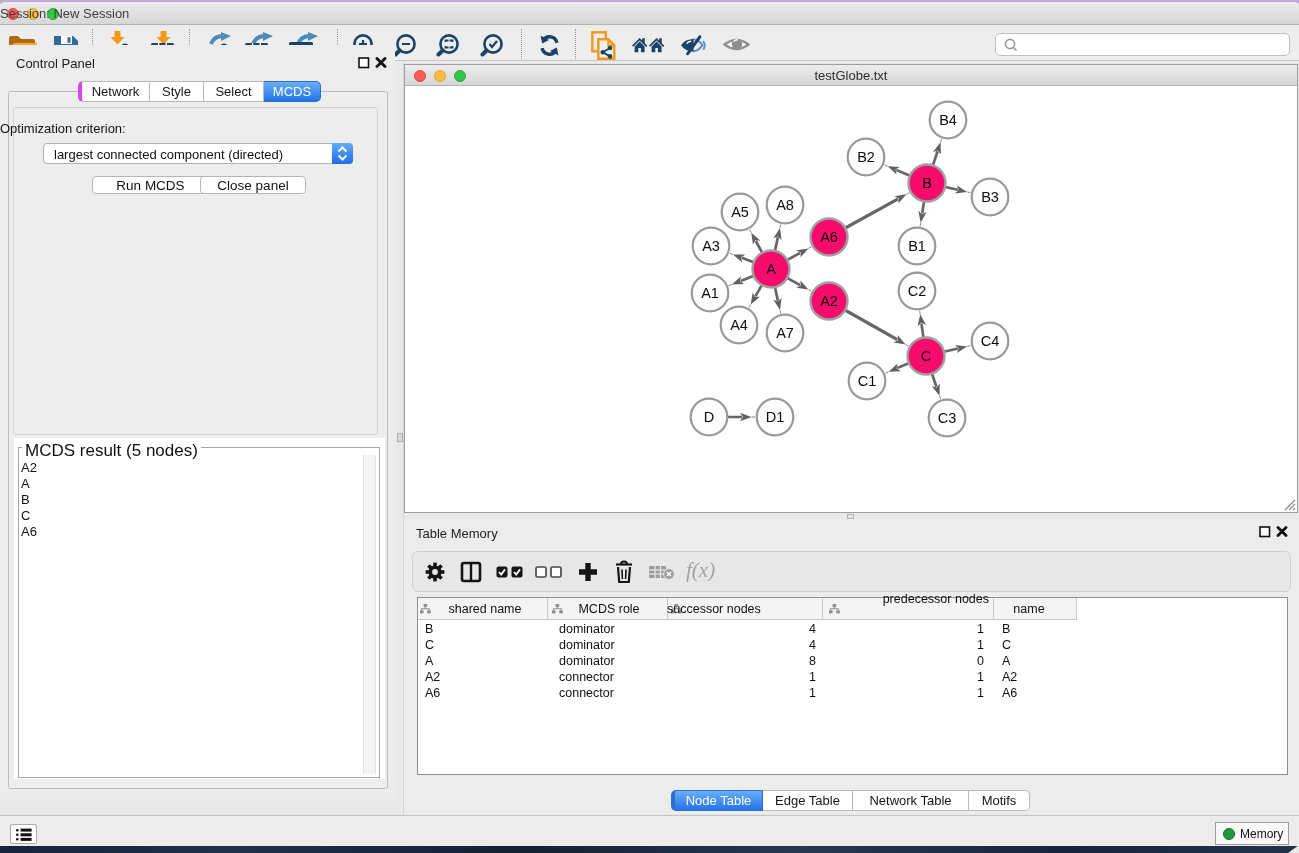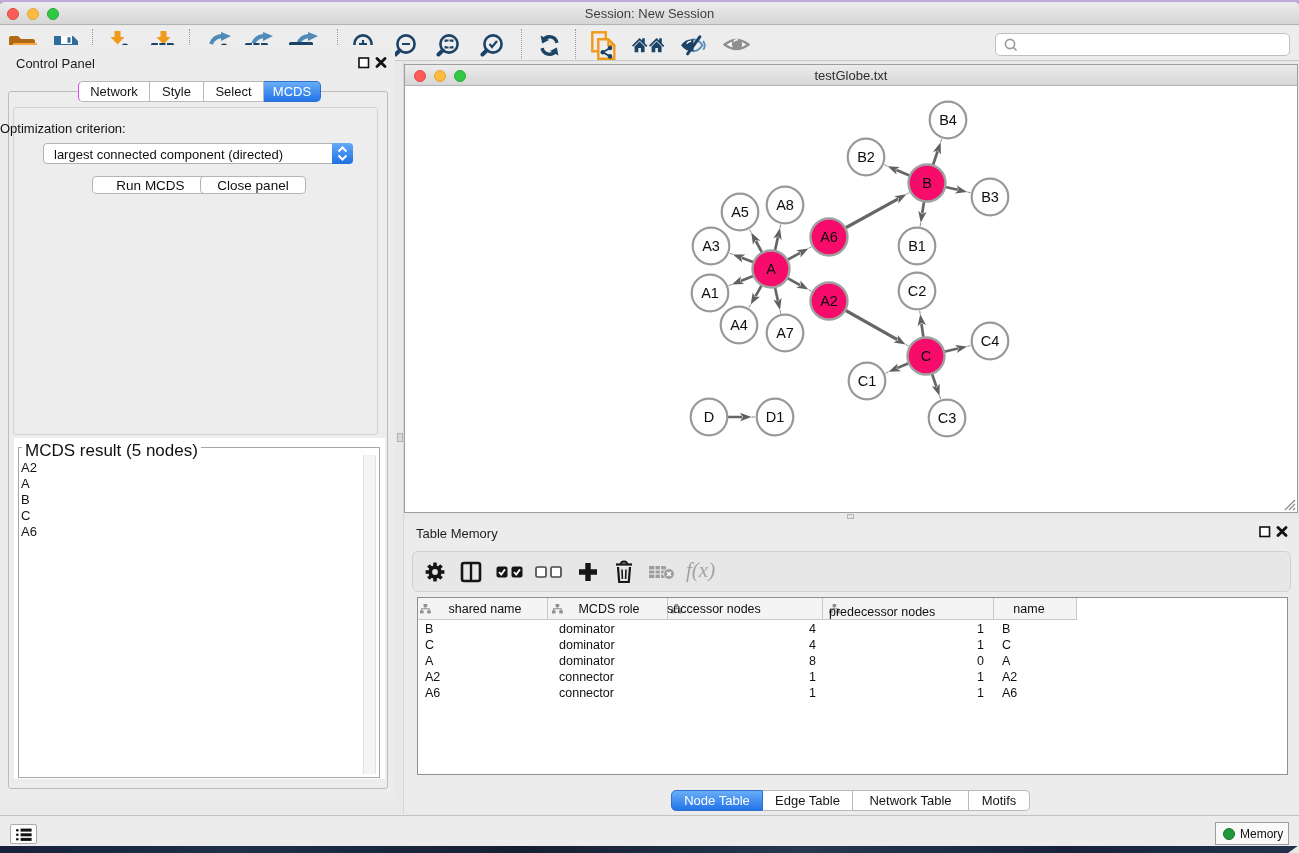--- a/index.html
+++ b/index.html
@@ -1,28 +1,28 @@
 <!DOCTYPE html>
 <html><head><meta charset="utf-8">
 <style>
 *{margin:0;padding:0;box-sizing:border-box}
 html,body{width:1299px;height:853px;overflow:hidden;background:#e9e9e9;font-family:"Liberation Sans",sans-serif;-webkit-font-smoothing:antialiased}
 .abs{position:absolute}
 .desk-top{position:absolute;left:0;top:0;width:1299px;height:4px;background:#c0a8d8}
 .app{position:absolute;left:0;top:2px;width:1299px;height:844px;background:#e9e9e9;border-radius:5px 5px 0 0;overflow:hidden}
 .titlebar{position:absolute;left:0;top:0;width:1299px;height:23px;background:linear-gradient(#ececec,#d6d6d6);border-bottom:1px solid #b4b4b4;border-radius:5px 5px 0 0}
 .tl{position:absolute;top:6px;width:12px;height:12px;border-radius:50%}
-.title{position:absolute;top:4px;width:100%;text-align:center;font-size:13px;color:#3e3e3e}
+.title{position:absolute;top:4px;width:100%;font-size:13px;color:#3e3e3e}
 .toolbar{position:absolute;left:0;top:24px;width:1299px;height:35px;background:#ededed;border-bottom:1px solid #c9c9c9}
 .tsep{position:absolute;top:3px;height:30px;width:0;border-left:1px dotted #9a9a9a}
 .searchbox{position:absolute;left:995px;top:7px;width:295px;height:23px;background:#fff;border:1px solid #c0c0c0;border-radius:5px}
 .panel-title{font-size:13px;color:#1d1d1d}
 .tabrow{position:absolute;display:flex}
 .tab{height:21px;line-height:20px;text-align:center;font-size:13px;color:#151515;background:#fff;border:1px solid #b9b9b9;border-left:none}
-.tab.first{border-left:1px solid #d946ef;border-radius:5px 0 0 5px}
+.tab.first{border-left:4px solid #d946ef;border-radius:5px 0 0 5px}
 .tab.last{border-radius:0 5px 5px 0}
 .tab.sel{background:linear-gradient(#6aaef8,#2173e8);color:#fff;border-color:#2e6fd0}
 .btn{position:absolute;background:#fff;border:1px solid #b5b5b5;border-radius:4px;font-size:13.5px;color:#111;text-align:center}
 .statusbar{position:absolute;left:0;top:815px;width:1299px;height:31px;background:#ececec;border-top:1px solid #c3c3c3}
 .desk-bottom{position:absolute;left:0;top:846px;width:1299px;height:7px;background:linear-gradient(90deg,#16223a,#1f3049 18%,#141f33 40%,#27384f 62%,#17233c 82%,#223349)}
 .cell{position:absolute;font-size:12.5px;color:#101010;white-space:nowrap}
 </style></head><body>
 <div class="desk-top"></div>
 <div class="app">
 
@@ -418,21 +418,21 @@
       <g fill="#8f8f8f">
         <rect x="3.6" y="0" width="3.6" height="3"></rect>
         <rect x="0" y="6.4" width="3.6" height="3"></rect>
         <rect x="7.2" y="6.4" width="3.6" height="3"></rect>
         <path d="M5.2 3 v1.7 M1.6 6.4 v-1.7 h7.6 v1.7" fill="none" stroke="#8f8f8f" stroke-width="1.1"></path>
       </g>
     </svg>
     <div class="cell" style="left:1px;top:83px;width:160px;text-align:center">shared name</div>
     <div class="cell" style="left:125px;top:83px;width:160px;text-align:center">MCDS role</div>
     <div class="cell" style="left:263px;top:83px;width:160px;text-align:left">successor nodes</div>
-    <div class="cell" style="left:425px;top:86px;width:160px;text-align:left">predecessor nodes</div>
+    <div class="cell" style="left:425px;top:73px;width:160px;text-align:right">predecessor nodes</div>
     <div class="cell" style="left:545px;top:83px;width:160px;text-align:center">name</div>
     <div class="cell" style="left:21px;top:103px">B</div>
     <div class="cell" style="left:155px;top:103px">dominator</div>
     <div class="cell" style="left:316px;top:103px;width:96px;text-align:right">4</div>
     <div class="cell" style="left:484px;top:103px;width:96px;text-align:right">1</div>
     <div class="cell" style="left:598px;top:103px">B</div>
     <div class="cell" style="left:21px;top:119px">C</div>
     <div class="cell" style="left:155px;top:119px">dominator</div>
     <div class="cell" style="left:316px;top:119px;width:96px;text-align:right">4</div>
     <div class="cell" style="left:484px;top:119px;width:96px;text-align:right">1</div>

